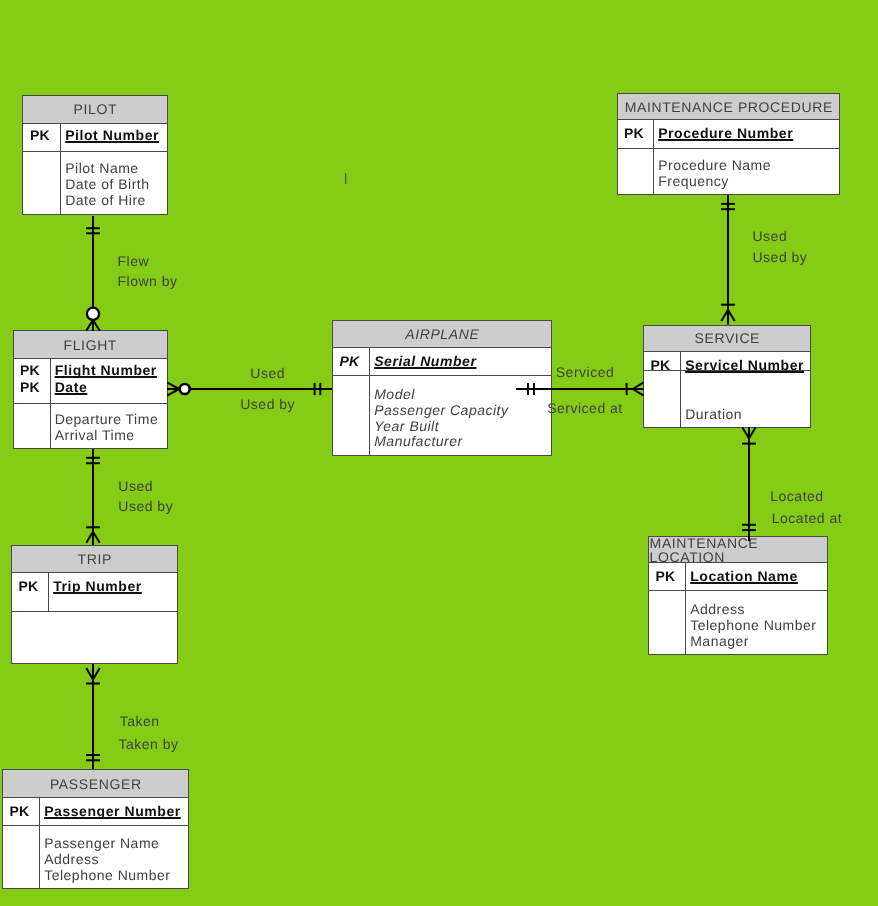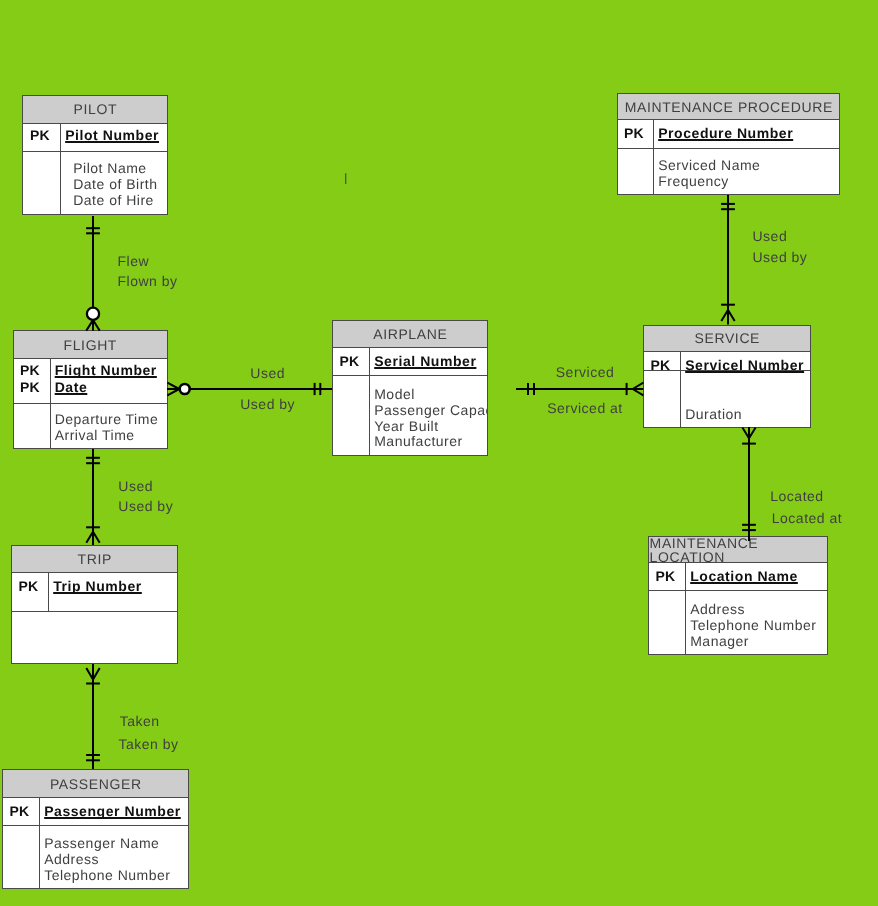--- a/index.html
+++ b/index.html
@@ -48,21 +48,21 @@
       <span class="ent-title">PILOT</span>
     </div>
     <div class="rowgrp keys" style="height:28px;">
       <div class="colA" style="width:38px;padding-top:3.9px;">
         <div class="pk">PK</div>
       </div>
       <div class="colB" style="padding-top:3.9px;">
         <div class="keyname">Pilot Number</div>
       </div>
     </div>
-    <div class="rowgrp attrs" style="height:64.5px;gap:8px;">
+    <div class="rowgrp attrs" style="height:64.5px;">
       <div class="colA" style="width:38px;"></div>
       <div class="colB" style="padding-top:9.6px;">
         <div class="attr">Pilot Name</div>
         <div class="attr">Date of Birth</div>
         <div class="attr">Date of Hire</div>
       </div>
     </div>
   </div>
 
   <div class="entity" style="left:12.5px;top:330.4px;width:155px;height:118.6px;">
@@ -117,21 +117,21 @@
     <div class="rowgrp attrs" style="height:63.4px;">
       <div class="colA" style="width:37px;"></div>
       <div class="colB" style="padding-top:10.0px;">
         <div class="attr">Passenger Name</div>
         <div class="attr">Address</div>
         <div class="attr">Telephone Number</div>
       </div>
     </div>
   </div>
 
-  <div class="entity" style="left:332px;top:320px;width:156px;height:136px;">
+  <div class="entity" style="left:332px;top:320px;width:220px;height:136px;font-style:italic;">
     <div class="ent-header" style="height:27.4px;">
       <span class="ent-title">AIRPLANE</span>
     </div>
     <div class="rowgrp keys" style="height:27.3px;">
       <div class="colA" style="width:37px;padding-top:4.6px;">
         <div class="pk">PK</div>
       </div>
       <div class="colB" style="padding-top:4.6px;">
         <div class="keyname">Serial Number</div>
       </div>
@@ -155,21 +155,21 @@
       <div class="colA" style="width:36px;padding-top:5.0px;">
         <div class="pk">PK</div>
       </div>
       <div class="colB" style="padding-top:5.0px;">
         <div class="keyname">Procedure Number</div>
       </div>
     </div>
     <div class="rowgrp attrs" style="height:46.9px;">
       <div class="colA" style="width:36px;"></div>
       <div class="colB" style="padding-top:9.0px;">
-        <div class="attr">Serviced Name</div>
+        <div class="attr">Procedure Name</div>
         <div class="attr">Frequency</div>
       </div>
     </div>
   </div>
 
   <div class="entity" style="left:643px;top:324.5px;width:168px;height:103px;">
     <div class="ent-header" style="height:26.3px;">
       <span class="ent-title">SERVICE</span>
     </div>
     <div class="rowgrp keys" style="height:19.6px;">

